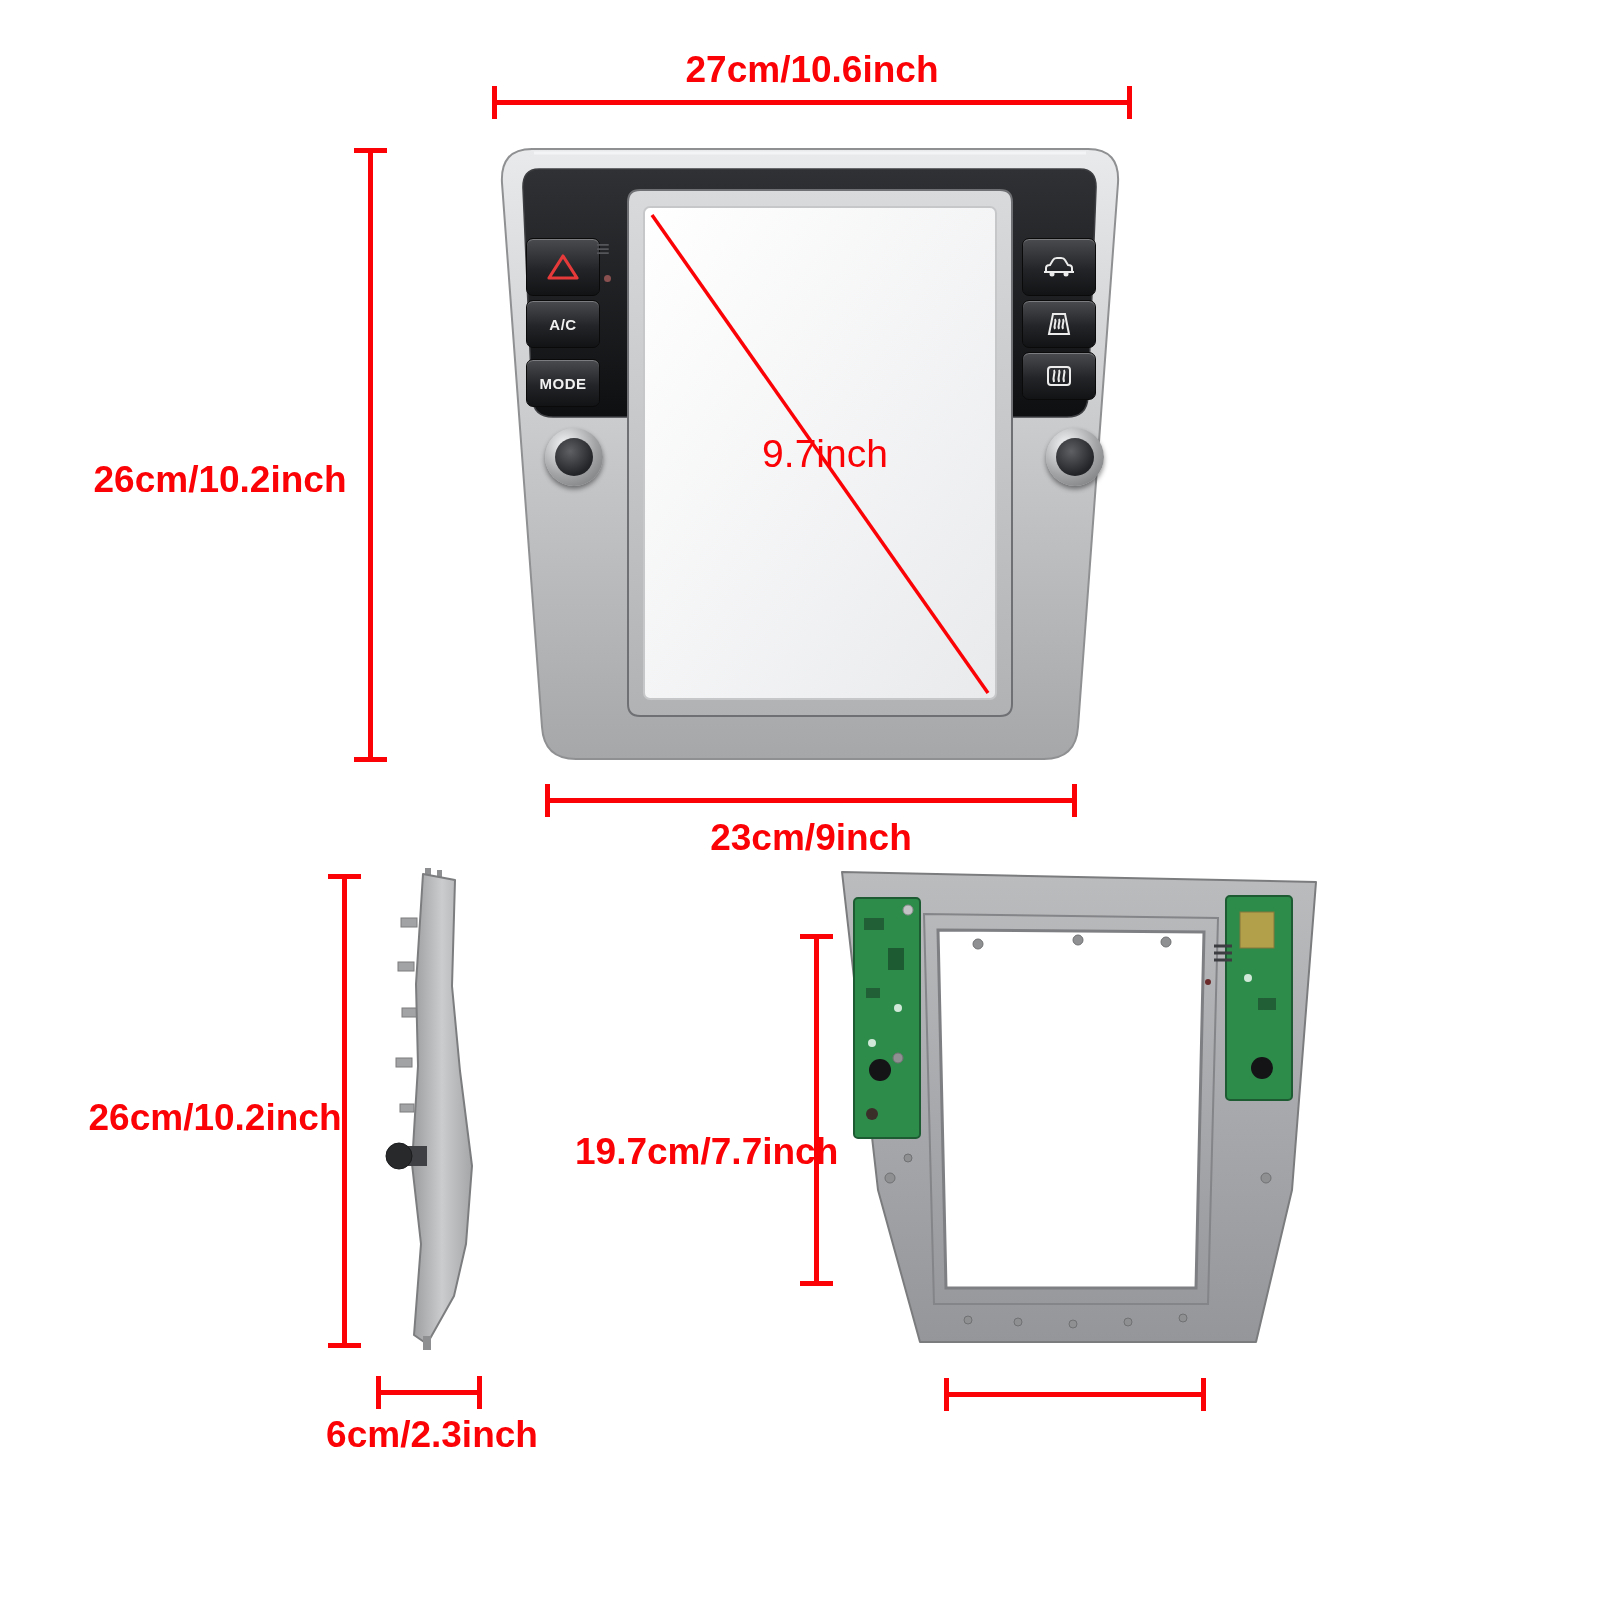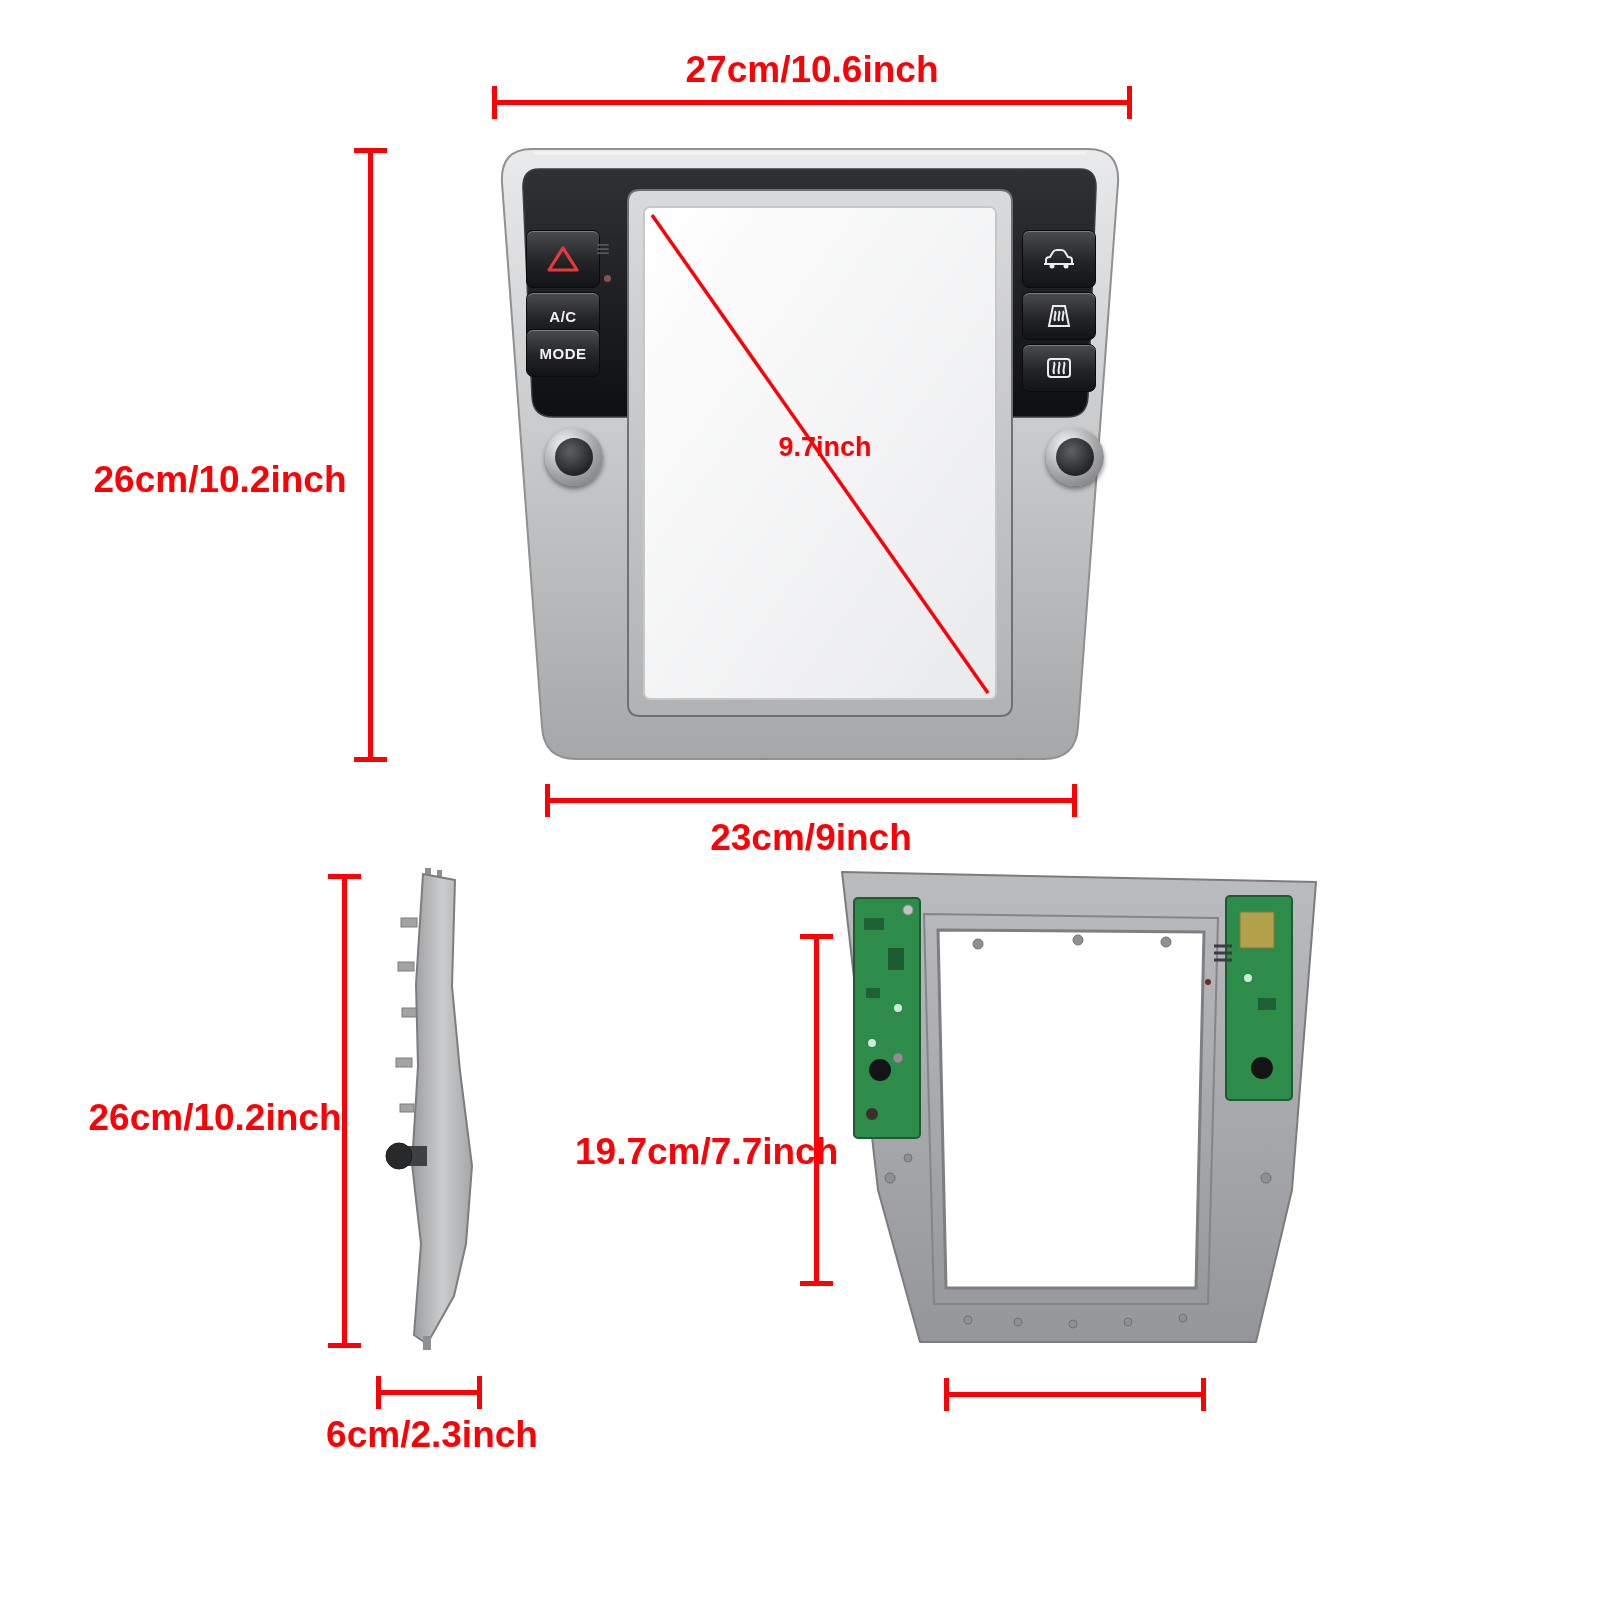--- a/index.html
+++ b/index.html
@@ -18,32 +18,32 @@
   .dim-v::before{top:0;}
   .dim-v::after{bottom:0;}
 
   
   .front-view{position:absolute;left:490px;top:145px;width:640px;height:625px;}
   .front-view svg.bg{position:absolute;left:0;top:0;}
   .btn{position:absolute;width:72px;border-radius:7px;
        background:linear-gradient(#4a4b4f,#232427 55%,#121315);
        border:1px solid #0a0a0b;box-shadow:inset 0 1px 0 rgba(255,255,255,.28);
        color:#f1f1f1;display:flex;align-items:center;justify-content:center;
-       font-size:15px;font-weight:700;letter-spacing:.5px;}
+       font-size:15px;font-weight:700;letter-spacing:.5px;margin-top:8px;}
   .btn.l{left:36px;}
   .btn.r{left:532px;}
   .knob{position:absolute;width:58px;height:58px;border-radius:50%;
         background:radial-gradient(circle at 35% 30%,#f6f7f8,#a2a3a5 55%,#6e6f71);
         box-shadow:0 3px 5px rgba(0,0,0,.45);}
   .knob::after{content:"";position:absolute;inset:10px;border-radius:50%;
         background:radial-gradient(circle at 40% 35%,#5f6063,#232427 70%);}
   .menu-glyph{position:absolute;left:106px;top:92px;color:#55565a;font-size:24px;font-weight:700;line-height:1;}
   .ind-dot{position:absolute;left:114px;top:130px;width:7px;height:7px;border-radius:50%;background:#8a5050;}
   .diag-label{position:absolute;left:235px;top:287px;width:200px;color:#fb0306;
-              font-size:27px;font-weight:700;text-align:center;}
+              font-size:39px;font-weight:400;text-align:center;}
 
   
   .side-view{position:absolute;left:365px;top:866px;width:130px;height:492px;}
   .back-view{position:absolute;left:828px;top:858px;width:500px;height:500px;}
 </style>
 </head>
 <body>
 
 <div class="page">
 
@@ -89,21 +89,21 @@
 
       <line x1="162" y1="70" x2="498" y2="548" stroke="#fb0306" stroke-width="3.5"></line>
     </svg>
 
     <div class="btn l" style="top:85px;height:56px;">
       <svg width="34" height="28" viewBox="0 0 34 28">
         <polygon points="17,3 31,25 3,25" fill="none" stroke="#e63a3a" stroke-width="3.2" stroke-linejoin="round"></polygon>
       </svg>
     </div>
     <div class="btn l" style="top:147px;height:46px;">A/C</div>
-    <div class="btn l" style="top:184px;height:46px;">MODE</div>
+    <div class="btn l" style="top:206px;height:46px;">MODE</div>
 
     <div class="btn r" style="top:85px;height:56px;">
       <svg width="36" height="24" viewBox="0 0 36 24" fill="none" stroke="#ececec" stroke-width="2">
         <path d="M5 17 L5 13 Q5 10 9 10 L12 5 Q13 3 16 3 H20 Q23 3 24 5 L27 10 Q31 10 31 13 V17"></path>
         <line x1="3" y1="17" x2="33" y2="17"></line>
         <circle cx="11" cy="19" r="2.5" fill="#ececec" stroke="none"></circle>
         <circle cx="25" cy="19" r="2.5" fill="#ececec" stroke="none"></circle>
       </svg>
     </div>
     <div class="btn r" style="top:147px;height:46px;">

